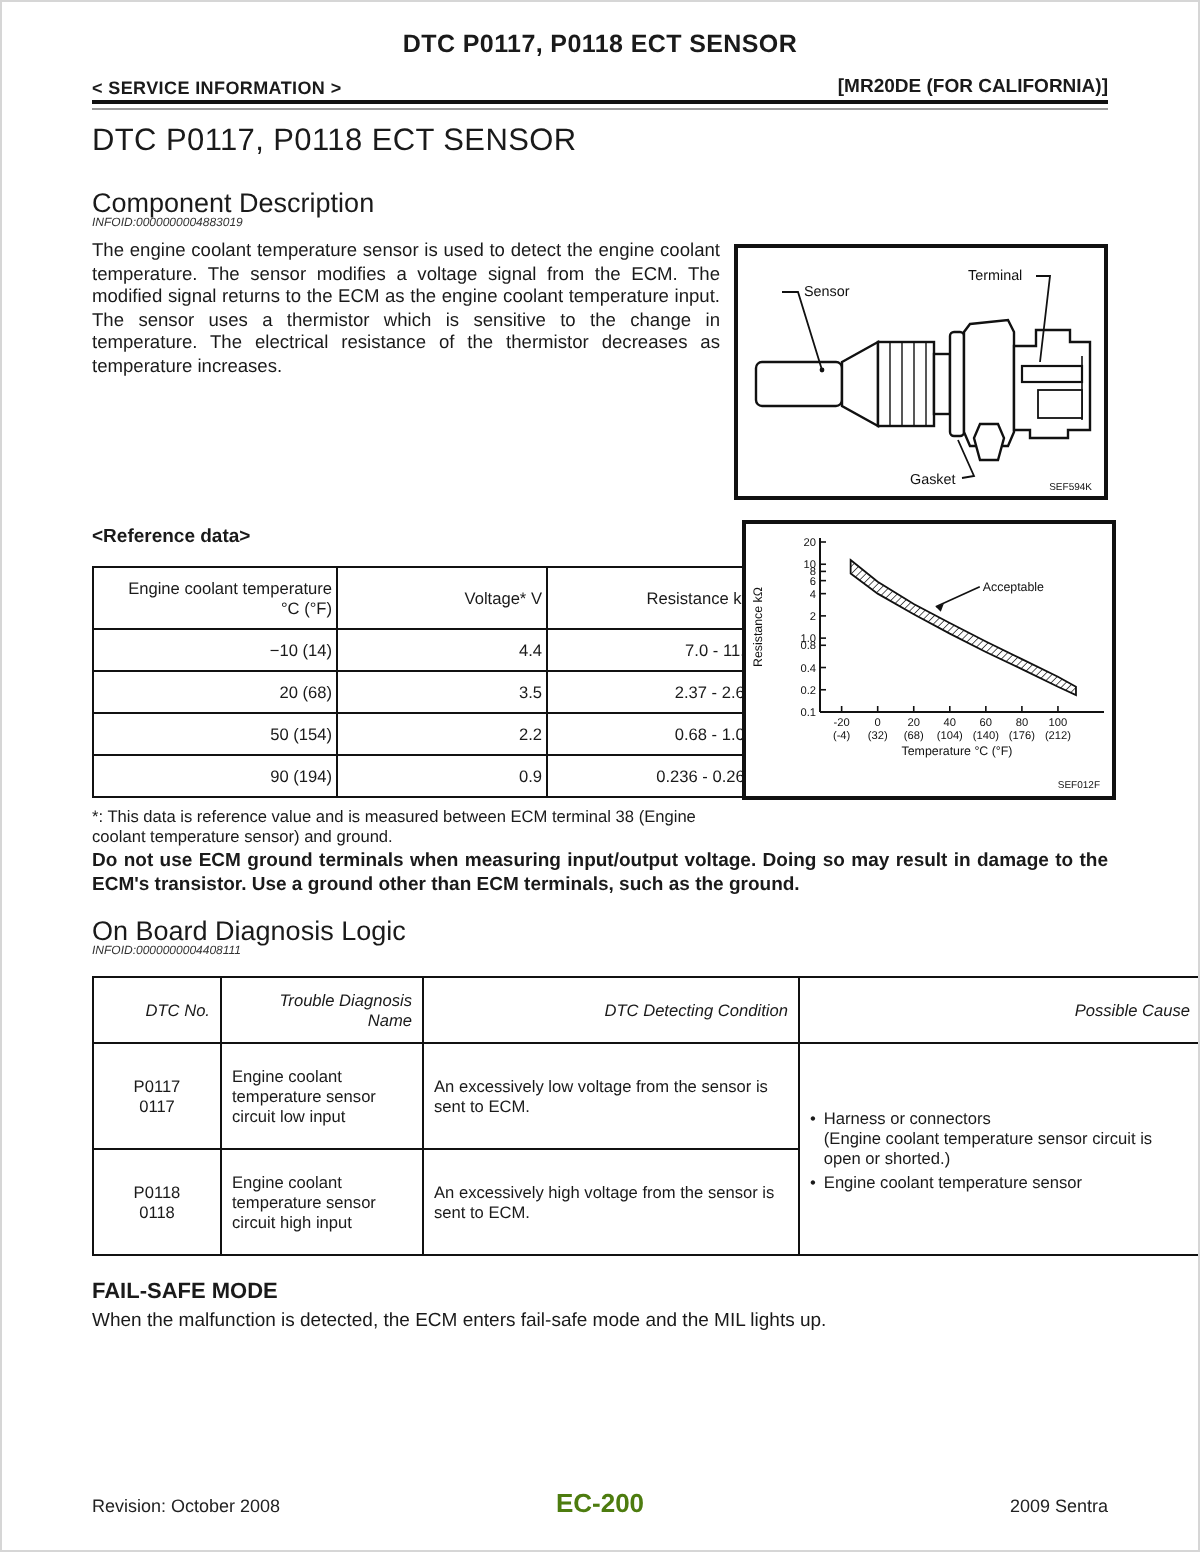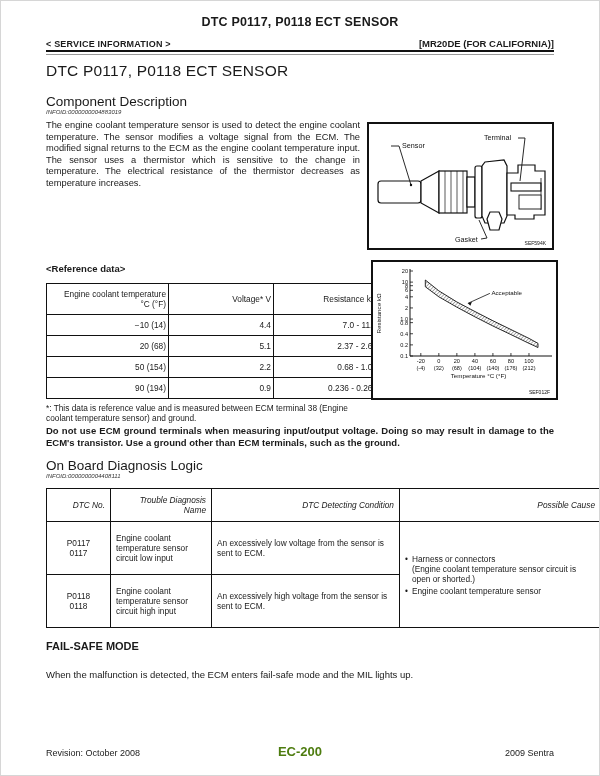--- a/index.html
+++ b/index.html
@@ -35,21 +35,21 @@
   .caution-text{font-size:9.5px;font-weight:bold;line-height:1.25;text-align:justify;margin-top:1px;}
   .intro-bold{font-size:9.8px;font-weight:bold;margin-top:13px;}
   .diag-table{width:510px;margin-top:9px;table-layout:fixed;border:1.5px solid #111;}
   .diag-table th,.diag-table td{border:1px solid #111;font-size:8.3px;padding:4px 5px;font-weight:normal;vertical-align:middle;}
   .diag-table th{text-align:right;height:24px;font-style:italic;}
   .td-center{text-align:center;}
   .preline{white-space:pre-line;}
   .pc-item{display:flex;gap:4px;align-items:flex-start;line-height:1.25;}
   .pc-item + .pc-item{margin-top:1px;}
   .failsafe-head{font-size:11px;font-weight:bold;margin-top:12px;}
-  .failsafe-body{font-size:9.5px;margin-top:17px;}
+  .failsafe-body{font-size:9.5px;margin-top:3px;}
   .footer{position:absolute;left:45px;right:45px;bottom:16px;display:flex;align-items:baseline;font-size:9px;color:#222;}
   .footer .f-left{flex:1;text-align:left;}
   .footer .f-center{flex:1;text-align:center;font-weight:bold;font-size:13px;color:#4d7c0f;}
   .footer .f-right{flex:1;text-align:right;}
   svg text{font-family:"Liberation Sans","DejaVu Sans",sans-serif;fill:#111;}
 </style>
 </head>
 <body>
 
 <div class="page">
@@ -125,21 +125,21 @@
             <th style="width:100px">Voltage*   V</th>
             <th style="width:101px">Resistance   kΩ</th>
           </tr>
           <tr>
             <td>−10 (14)</td>
             <td>4.4</td>
             <td>7.0 - 11.4</td>
           </tr>
           <tr>
             <td>20 (68)</td>
-            <td>5.1</td>
+            <td>3.5</td>
             <td>2.37 - 2.63</td>
           </tr>
           <tr>
             <td>50 (154)</td>
             <td>2.2</td>
             <td>0.68 - 1.00</td>
           </tr>
           <tr>
             <td>90 (194)</td>
             <td>0.9</td>

